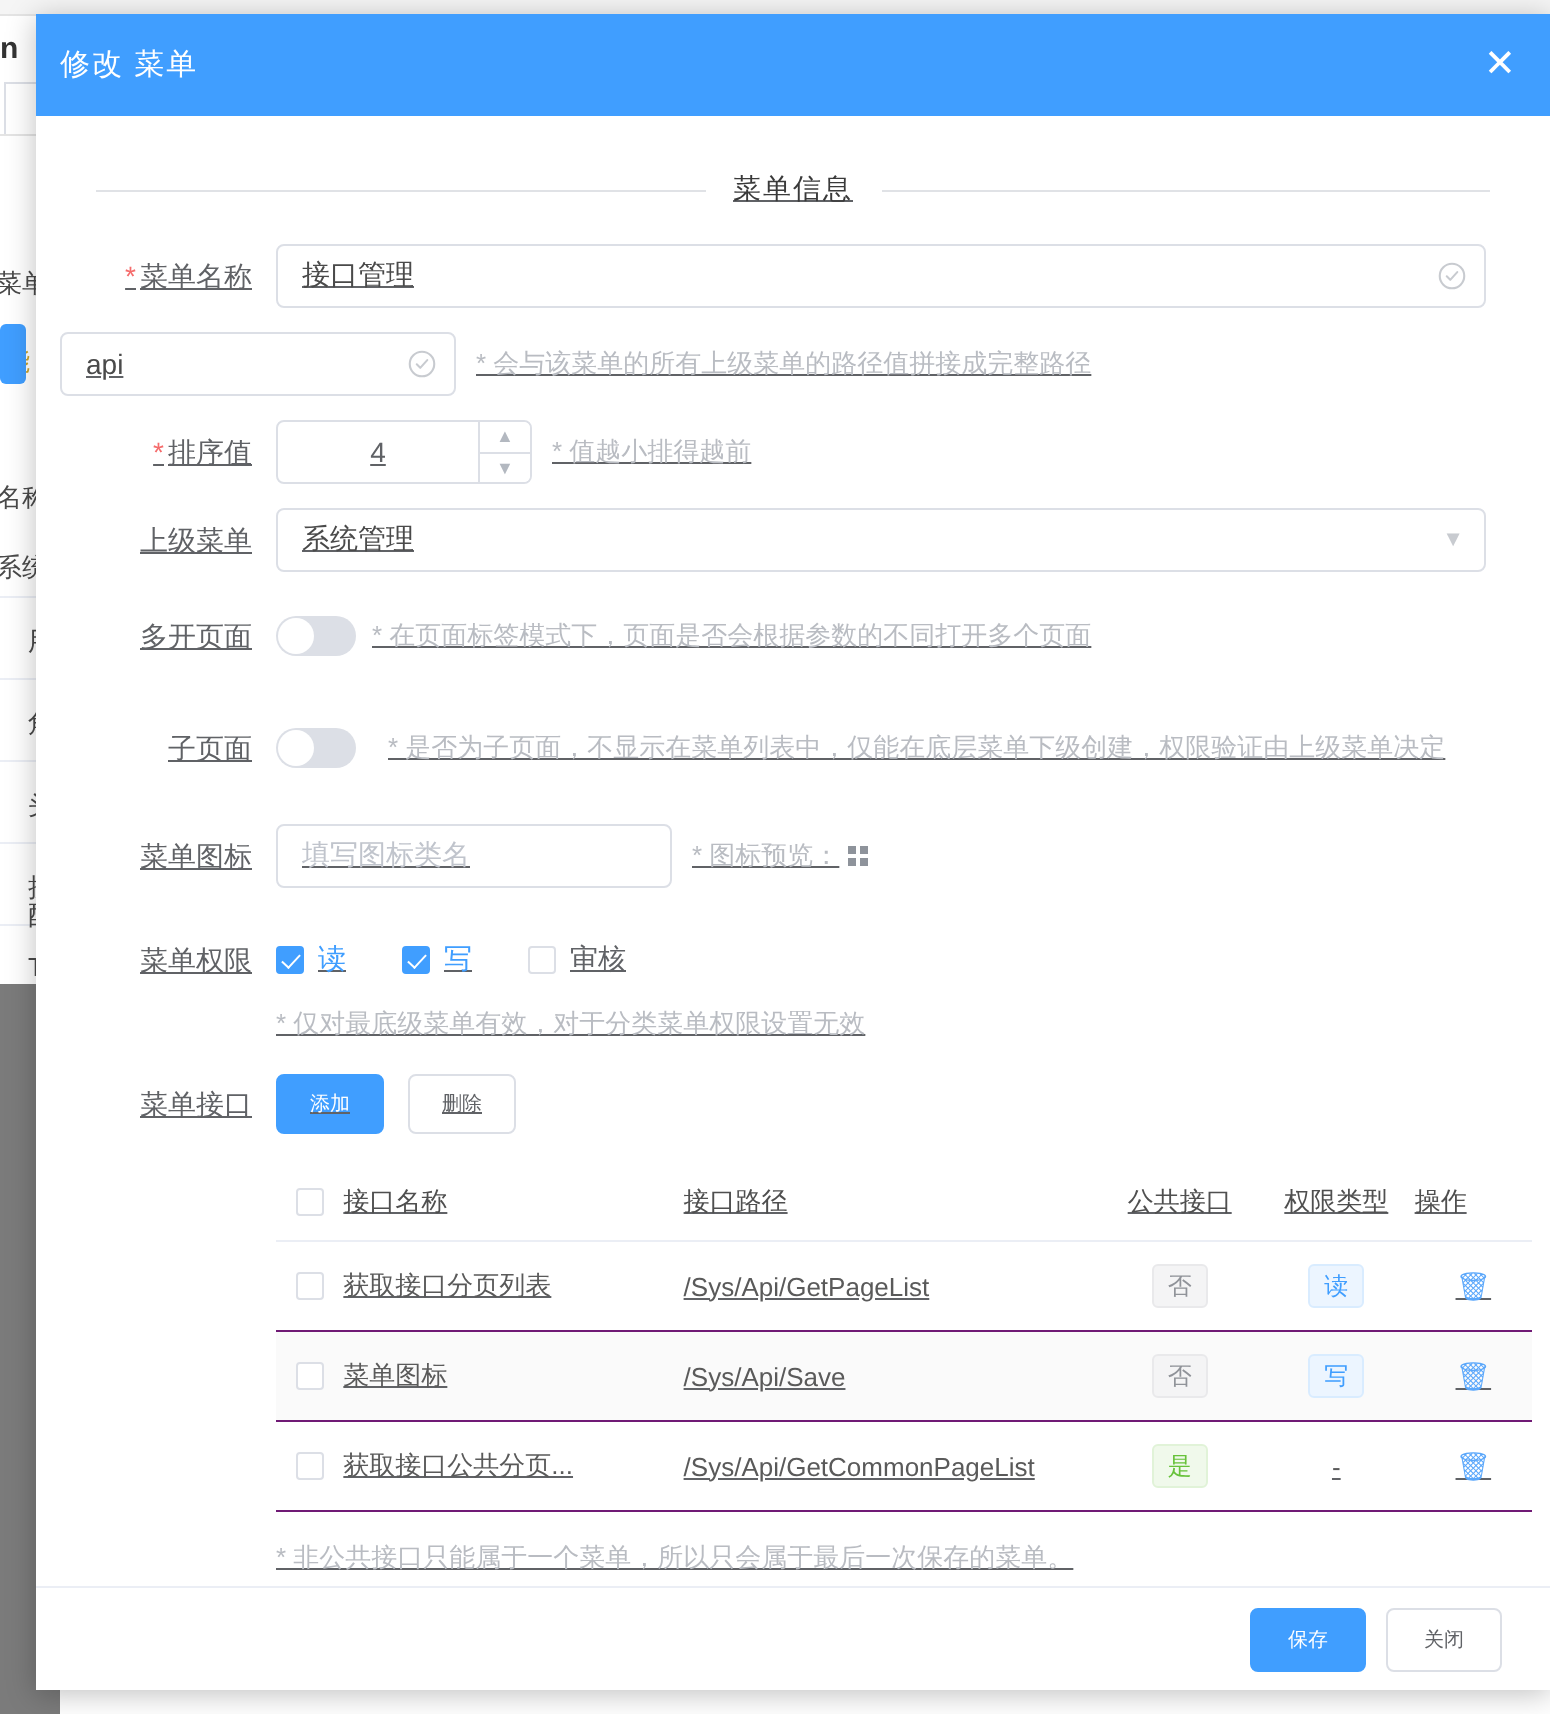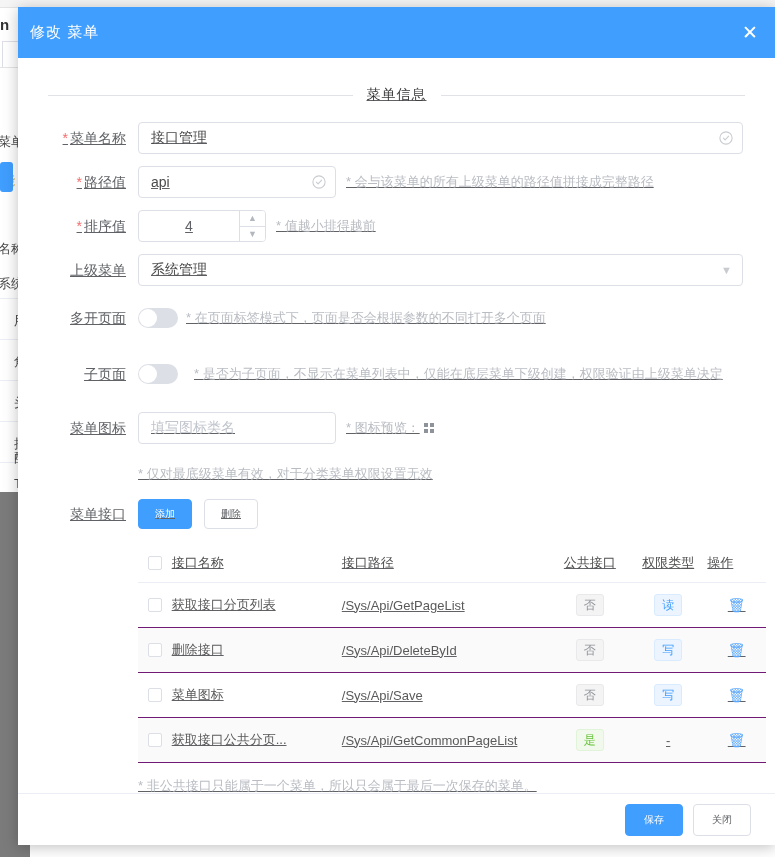--- a/index.html
+++ b/index.html
@@ -424,21 +424,20 @@
             <svg width="14" height="14" viewBox="0 0 16 16">
                 <circle cx="8" cy="8" r="7" fill="none" stroke="#c8cbd0" stroke-width="1.2"></circle>
                 <path d="M5 8.2 L7 10.2 L11 5.8" fill="none" stroke="#c8cbd0" stroke-width="1.2" stroke-linecap="round" stroke-linejoin="round"></path>
               </svg>
           </span>
         </div>
       </div>
     </div>
 
     <div class="frow">
-      <div class="flabel"><span class="req">*</span><span>路径值</span></div>
       <div class="fctl">
         <div class="inp mid">
           <span>api</span>
           <span class="suffix">
             <svg width="14" height="14" viewBox="0 0 16 16">
                 <circle cx="8" cy="8" r="7" fill="none" stroke="#c8cbd0" stroke-width="1.2"></circle>
                 <path d="M5 8.2 L7 10.2 L11 5.8" fill="none" stroke="#c8cbd0" stroke-width="1.2" stroke-linecap="round" stroke-linejoin="round"></path>
               </svg>
           </span>
         </div>
@@ -501,20 +500,37 @@
           <span class="gridicon">
               <i></i>
               <i></i>
               <i></i>
               <i></i>
             </span>
         </div>
       </div>
     </div>
 
+    <div class="frow" style="margin-bottom:6px;">
+      <div class="flabel">菜单权限</div>
+      <div class="fctl" style="align-items:center; height:32px;">
+        <div class="cbwrap">
+          <div class="cb on"></div>
+          <div class="cblabel blue">读</div>
+        </div>
+        <div class="cbwrap">
+          <div class="cb on"></div>
+          <div class="cblabel blue">写</div>
+        </div>
+        <div class="cbwrap">
+          <div class="cb"></div>
+          <div class="cblabel">审核</div>
+        </div>
+      </div>
+    </div>
     <div class="frow" style="margin-bottom:14px;">
       <div class="flabel"></div>
       <div class="fctl">
         <div class="hint2" style="line-height:20px;">* 仅对最底级菜单有效，对于分类菜单权限设置无效</div>
       </div>
     </div>
 
     <div class="frow" style="margin-bottom:0;">
       <div class="flabel">菜单接口</div>
       <div class="fctl" style="align-items:center; height:32px;">
@@ -544,30 +560,20 @@
           <td class="col-name">获取接口分页列表</td>
           <td class="col-path">/Sys/Api/GetPageList</td>
           <td class="col-pub"><span class="tag info">否</span></td>
           <td class="col-perm"><span class="tag blue">读</span></td>
           <td class="col-op"><span class="trash">🗑</span></td>
         </tr>
         <tr>
           <td class="col-cb">
               <div class="cb"></div>
             </td>
-          <td class="col-name">删除接口</td>
-          <td class="col-path">/Sys/Api/DeleteById</td>
-          <td class="col-pub"><span class="tag info">否</span></td>
-          <td class="col-perm"><span class="tag blue">写</span></td>
-          <td class="col-op"><span class="trash">🗑</span></td>
-        </tr>
-        <tr>
-          <td class="col-cb">
-              <div class="cb"></div>
-            </td>
           <td class="col-name">菜单图标</td>
           <td class="col-path">/Sys/Api/Save</td>
           <td class="col-pub"><span class="tag info">否</span></td>
           <td class="col-perm"><span class="tag blue">写</span></td>
           <td class="col-op"><span class="trash">🗑</span></td>
         </tr>
         <tr>
           <td class="col-cb">
               <div class="cb"></div>
             </td>

